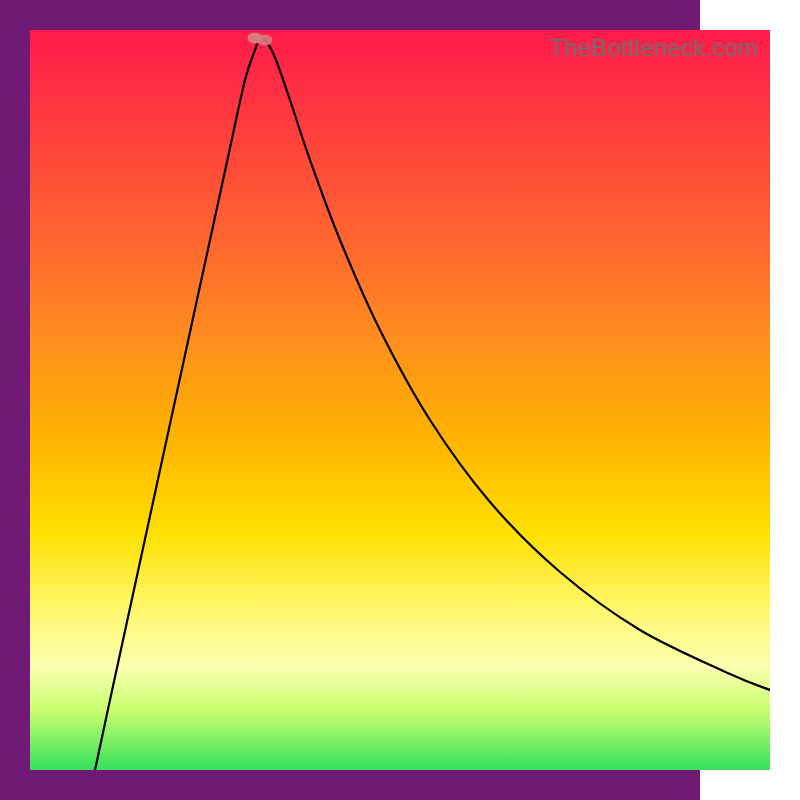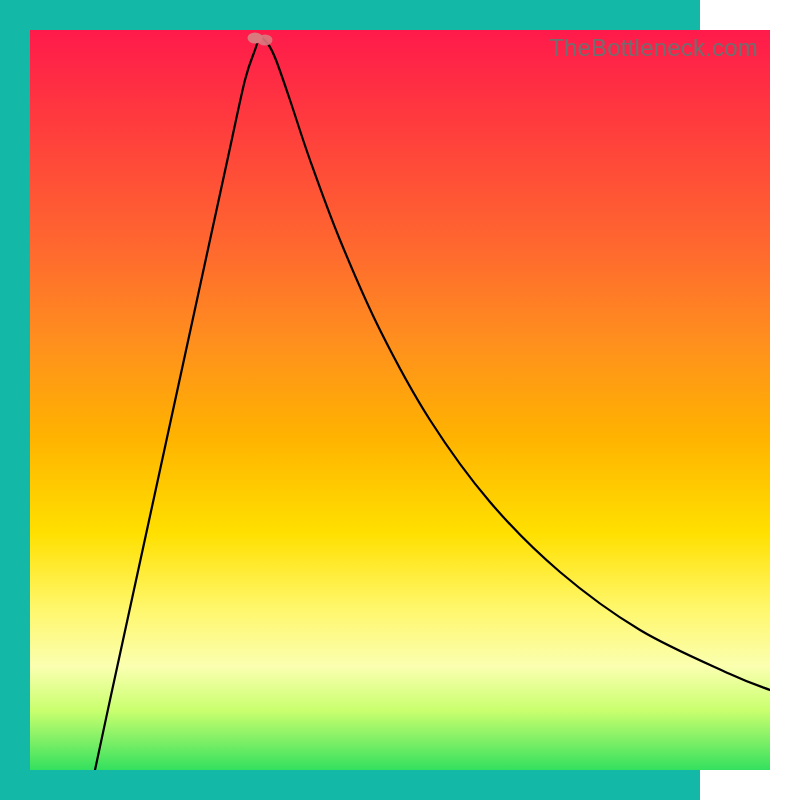--- a/index.html
+++ b/index.html
@@ -6,21 +6,21 @@
     margin: 0;
     padding: 0;
     width: 800px;
     height: 800px;
     overflow: hidden;
     font-family: Arial, Helvetica, sans-serif;
   }
   .frame {
     width: 700px;
     height: 800px;
-    background: #14b8a6;
+    background: #701a75;
     position: relative;
     box-sizing: border-box;
     padding-left: 18px;
   }
   .plot-area {
     position: absolute;
     left: 30px;
     top: 30px;
     width: 740px;
     height: 740px;

